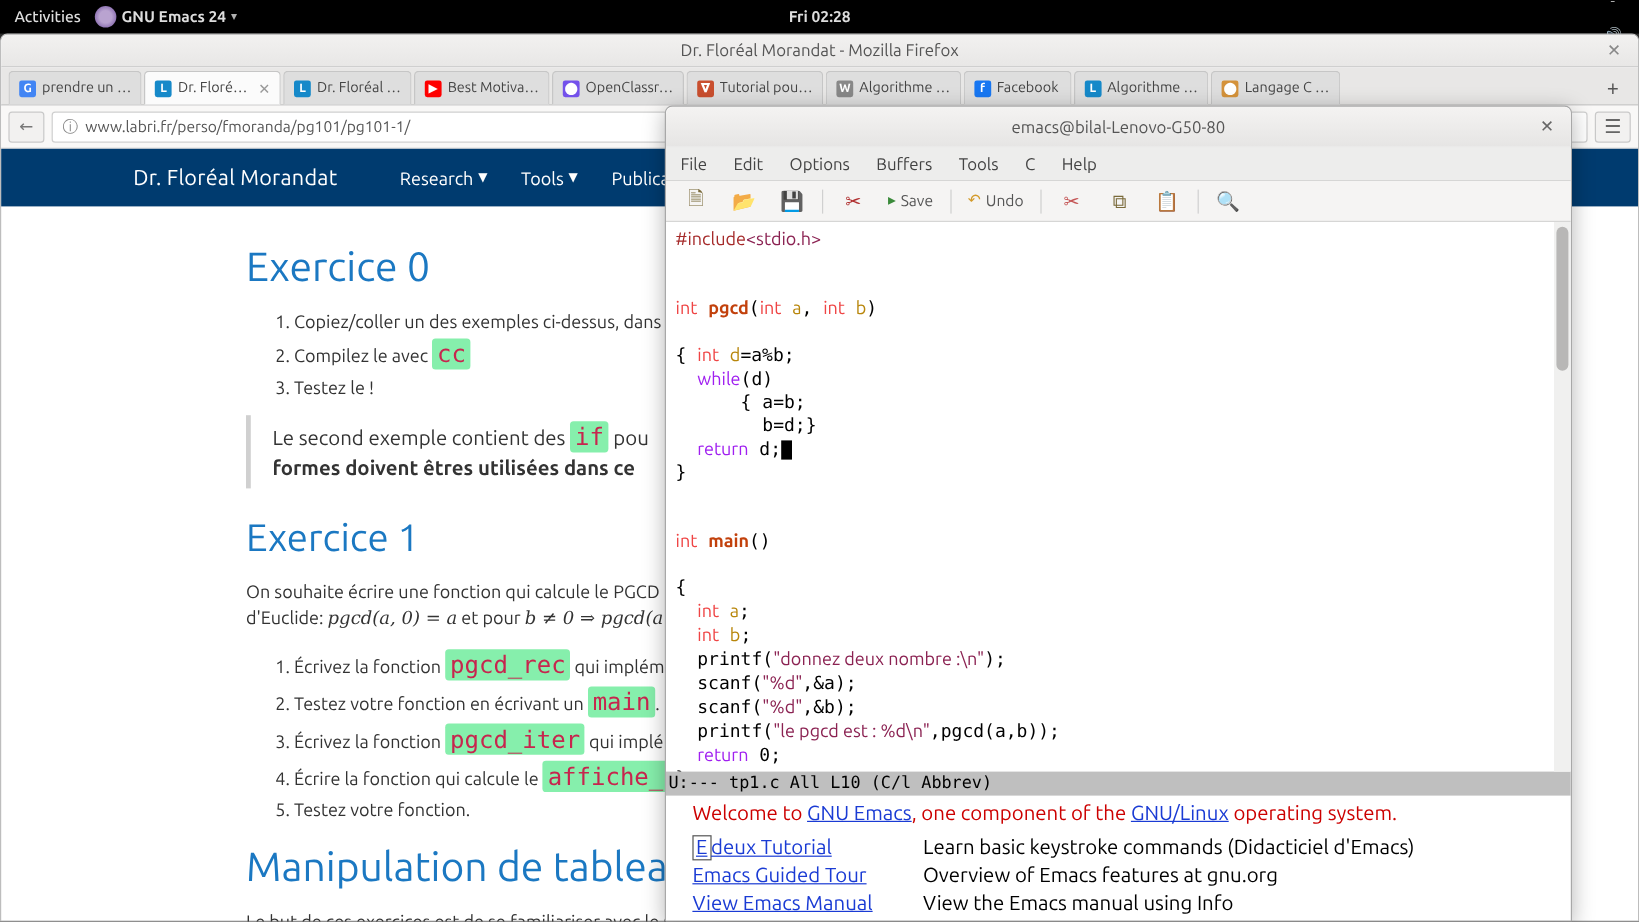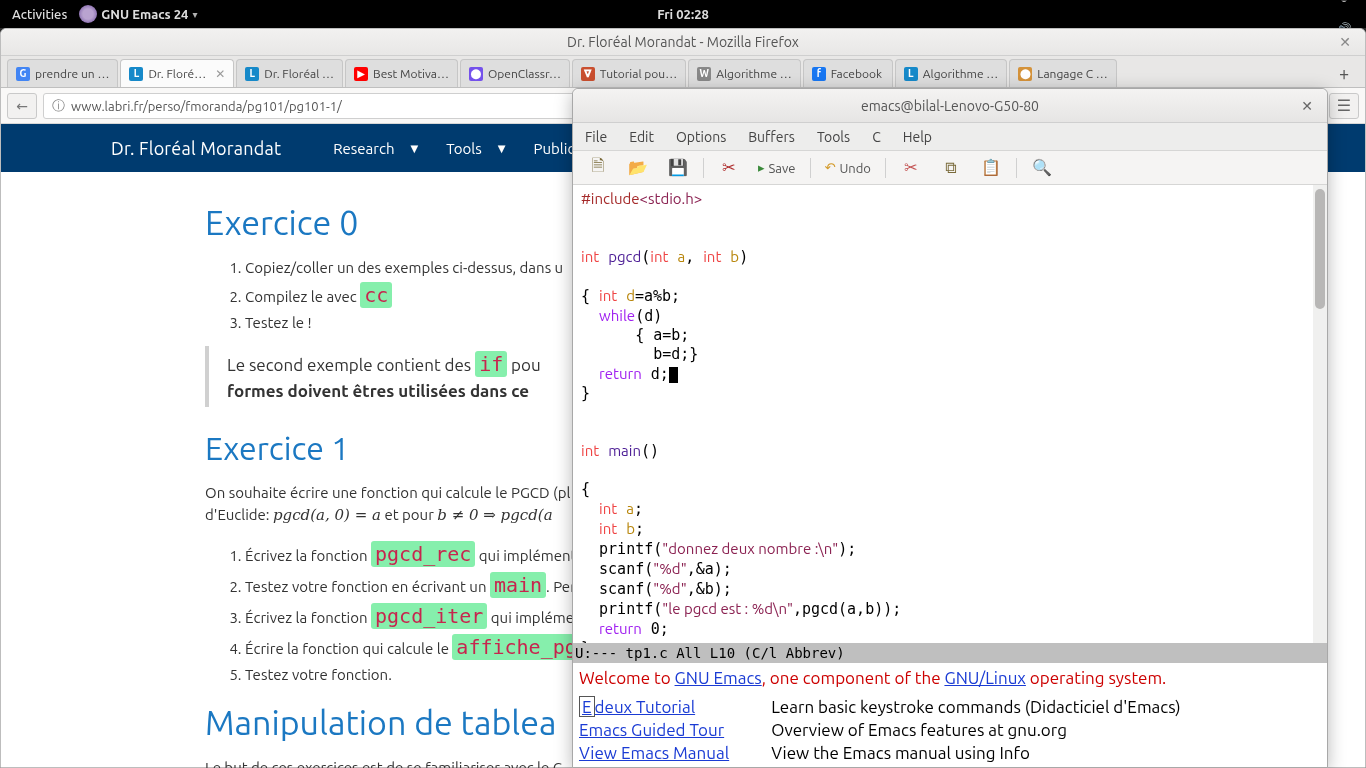--- a/index.html
+++ b/index.html
@@ -22,54 +22,54 @@
 .ff-tab .tabclose { margin-left:4px; color:#999; font-size:12px; }
 .ff-tabstrip .newtab { width:30px; height:28px; display:flex; align-items:center; justify-content:center; color:#555; font-size:18px; margin-left:auto; margin-right:6px; }
 .ff-urlbar { height:36px; display:flex; align-items:center; padding:0 6px; gap:6px; border-bottom:1px solid #d7d7d7; background:#f9f8f7; }
 .ff-urlbar .navbtn { width:30px; height:26px; border:1px solid #c9c9c9; border-radius:3px; display:flex; align-items:center; justify-content:center; color:#777; background:#f2f1f0; font-size:14px; }
 .ff-urlbar .urlfield { flex:1; height:26px; border:1px solid #cfcfcf; border-radius:3px; display:flex; align-items:center; padding:0 8px; font-size:13px; color:#555; background:#fff; }
 .ff-urlbar .urlfield .globe { color:#888; margin-right:6px; font-size:13px; }
 .ff-urlbar .menubtn { width:30px; height:26px; border:1px solid #c9c9c9; border-radius:3px; display:flex; align-items:center; justify-content:center; color:#666; background:#f2f1f0; }
 
 .page-nav { height:48px; background:#003b6f; color:#fff; display:flex; align-items:center; padding:0 110px; gap:28px; font-size:15px; }
 .page-nav .brand { font-size:18px; letter-spacing:.2px; margin-right:24px; }
-.page-nav .nav-item { display:flex; align-items:center; gap:16px; }
+.page-nav .nav-item { display:flex; align-items:center; gap:4px; }
 .page-nav .caret { font-size:10px; }
 
 .page-body { padding:14px 0 0 204px; color:#333; font-size:16px; line-height:1.45; }
 .page-body h2 { color:#1b78c2; font-size:32px; font-weight:400; margin:12px 0 10px; }
 .page-body h2.big { font-size:34px; }
 .page-body ol { list-style:decimal; margin-left:40px; margin-bottom:12px; }
 .page-body ol li { margin-bottom:2px; font-size:15px; }
 .page-body p { margin:6px 0 14px; font-size:15px; max-width:700px; }
 .page-body .quote { border-left:4px solid #d0d0d0; padding:4px 0 4px 18px; margin:10px 0 18px; font-size:17px; color:#333; }
 .page-body code { font-family:"DejaVu Sans Mono",monospace; font-size:20px; color:#c7254e; background:#86efac; padding:1px 4px; border-radius:3px; }
 .page-body .math { font-family:"DejaVu Serif",serif; font-style:italic; }
 
-.emacs-window { position:absolute; top:88px; left:572px; width:756px; height:680px; background:#fff; border:1px solid #a8a8a8; border-radius:6px 6px 0 0; box-shadow:0 4px 18px rgba(0,0,0,.28); overflow:hidden; }
+.emacs-window { position:absolute; top:88px; left:554px; width:756px; height:680px; background:#fff; border:1px solid #a8a8a8; border-radius:6px 6px 0 0; box-shadow:0 4px 18px rgba(0,0,0,.28); overflow:hidden; }
 .emacs-title { height:34px; background:linear-gradient(#f4f3f2,#e6e5e4); display:flex; align-items:center; justify-content:center; font-size:14px; color:#555; border-bottom:1px solid #cfcfcf; position:relative; border-radius:6px 6px 0 0; }
 .emacs-title .close-x { position:absolute; right:14px; color:#666; font-size:14px; }
 .emacs-menubar { height:28px; background:#ededec; display:flex; align-items:center; padding:0 12px; gap:22px; font-size:14px; color:#444; border-bottom:1px solid #d6d6d5; }
 .emacs-toolbar { height:34px; background:#f5f4f3; display:flex; align-items:center; padding:0 14px; gap:18px; border-bottom:1px solid #d6d6d5; }
 .emacs-toolbar .tbtn { width:22px; height:22px; display:flex; align-items:center; justify-content:center; color:#7a6a3a; font-size:16px; }
 .emacs-toolbar .tgroup { display:flex; align-items:center; gap:4px; color:#555; font-size:13px; }
 .emacs-toolbar .sep { width:1px; height:20px; background:#d0d0d0; margin:0 -4px; }
 .emacs-buffer { font-family:"DejaVu Sans Mono",monospace; font-size:15px; line-height:19px; padding:4px 8px; white-space:pre; color:#000; height:458px; position:relative; overflow:hidden; }
 .emacs-buffer .pp { color:#a52a2a; } 
 .emacs-buffer .kw { color:#a020f0; } 
 .emacs-buffer .ty { color:#ef4444; } 
-.emacs-buffer .fn { color:#4c1d95; } 
+.emacs-buffer .fn { color:#c2410c;font-weight:bold; } 
 .emacs-buffer .var { color:#b8860b; } 
 .emacs-buffer .str { color:#8b2252; } 
 .emacs-buffer .inc { color:#8b2252; } 
 .emacs-buffer .cursor { display:inline-block; width:9px; height:16px; background:#000; vertical-align:text-bottom; }
 .emacs-scrollbar { position:absolute; right:0; top:96px; width:14px; height:458px; background:#f0f0ef; }
 .emacs-scrollbar .thumb { position:absolute; left:2px; right:2px; top:4px; height:120px; background:#b8b7b6; border-radius:6px; }
 .emacs-modeline { height:20px; background:#bfbfbf; color:#000; font-family:"DejaVu Sans Mono",monospace; font-size:14px; display:flex; align-items:center; padding:0 2px; }
-.emacs-welcome { font-family:"DejaVu Serif","DejaVu Sans",serif; font-size:17px; padding:4px 6px; line-height:1.35; }
+.emacs-welcome { font-family:"DejaVu Serif","DejaVu Sans",serif; font-size:17px; padding:4px 22px; line-height:1.35; }
 .emacs-welcome .red { color:#c00; }
 .emacs-welcome .lnk { color:#1a3bd4; text-decoration:underline; }
 .emacs-welcome .boxE { border:1px solid #555; padding:0 2px; }
 .emacs-welcome table { border-collapse:collapse; margin-top:6px; }
 .emacs-welcome td { padding-right:42px; vertical-align:top; white-space:nowrap; }
 
 .tray-ico { font-size:13px; }
 </style>
 </head>
 <body>

